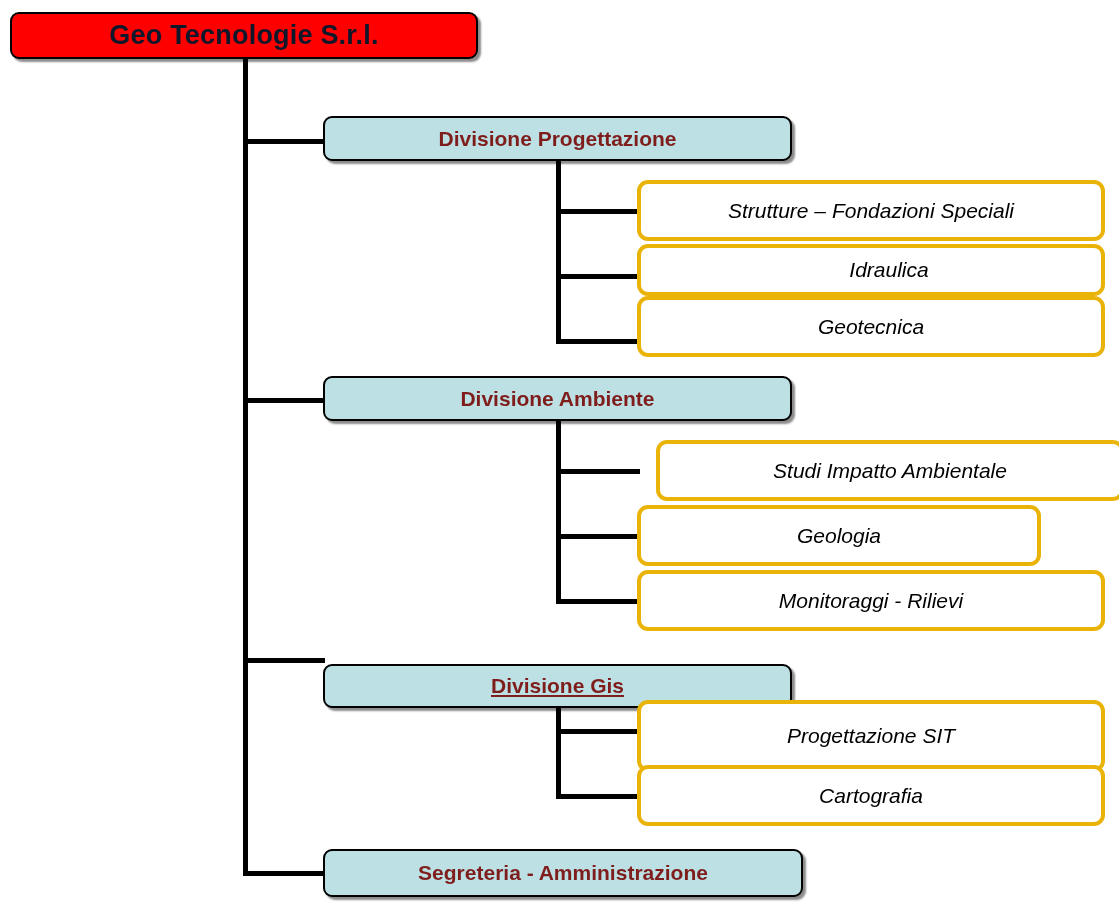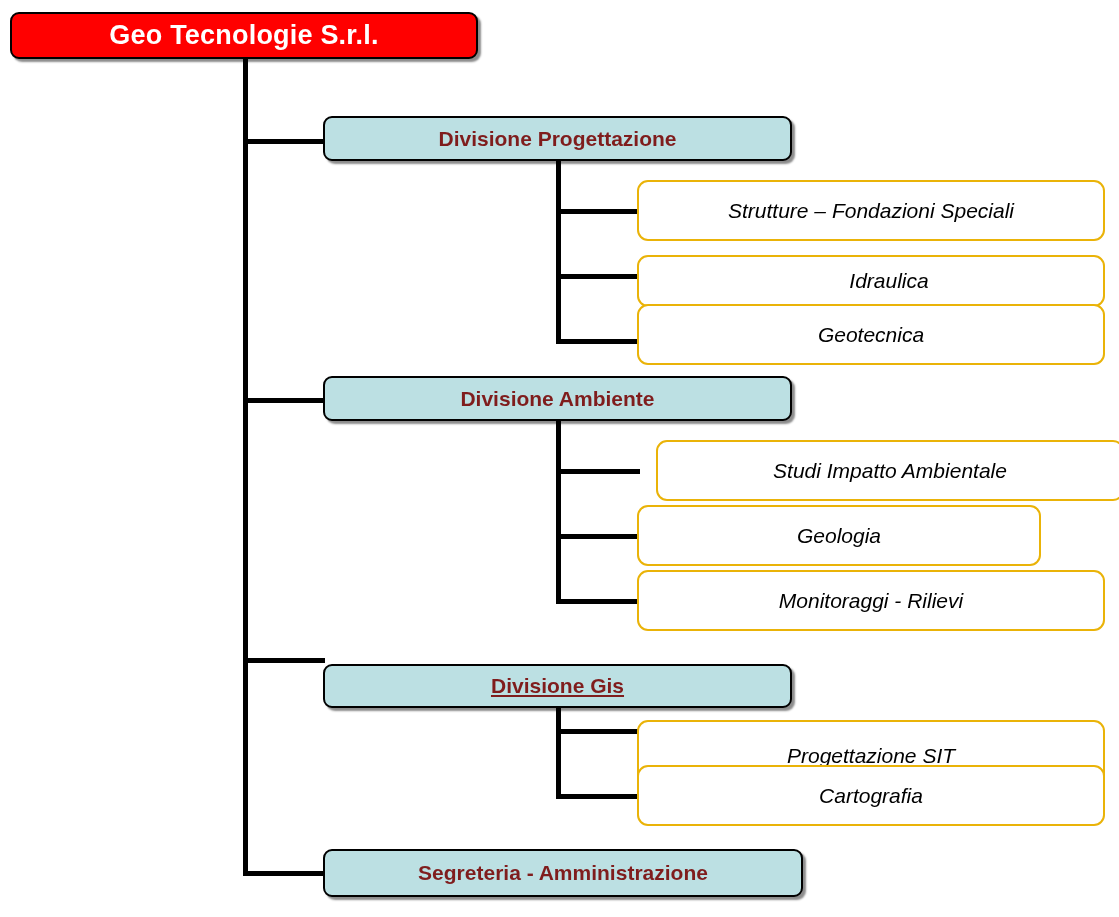--- a/index.html
+++ b/index.html
@@ -29,42 +29,42 @@
     text-align: center;
     line-height: 1.12;
     z-index: 3;
   }
 
   
   .node.root {
     background: #FF0000;
     border: 2px solid #000000;
     border-radius: 9px;
-    color: #ffffff;
+    color: #0f172a;
     font-weight: bold;
     font-size: 27px;
     letter-spacing: 0.2px;
     box-shadow: 3px 3px 2px rgba(0,0,0,0.45);
   }
 
   
   .node.division {
     background: #BCE0E3;
     border: 2px solid #000000;
     border-radius: 9px;
     color: #7f1d1d;
     font-weight: bold;
     font-size: 21px;
     box-shadow: 3px 3px 2px rgba(0,0,0,0.45);
   }
 
   
   .node.leaf {
     background: #FFFFFF;
-    border: 2px solid #eab308;
+    border: 4px solid #eab308;
     border-radius: 11px;
     color: #000000;
     font-style: italic;
     font-weight: normal;
     font-size: 21px;
   }
 
   
   .line {
     position: absolute;
@@ -102,33 +102,33 @@
   <div class="line v" style="left:556px; top:680px; height:119px;"></div>
   <div class="line h" style="left:556px; top:729px; width:84px;"></div>
   <div class="line h" style="left:556px; top:794px; width:84px;"></div>
 
   <div class="node root" style="left:10px; top:12px; width:468px; height:47px;">Geo Tecnologie S.r.l.</div>
 
   <div class="node division" style="left:323px; top:116px; width:469px; height:45px;">Divisione Progettazione</div>
 
   <div class="node leaf" style="left:637px; top:180px; width:468px; height:61px;">Strutture – Fondazioni Speciali</div>
 
-  <div class="node leaf" style="left:637px; top:255px; width:468px; height:52px;padding-left:36px;">Idraulica</div>
+  <div class="node leaf" style="left:637px; top:244px; width:468px; height:52px;padding-left:36px;">Idraulica</div>
 
-  <div class="node leaf" style="left:637px; top:304px; width:468px; height:61px;">Geotecnica</div>
+  <div class="node leaf" style="left:637px; top:296px; width:468px; height:61px;">Geotecnica</div>
 
   <div class="node division" style="left:323px; top:376px; width:469px; height:45px;">Divisione Ambiente</div>
 
   <div class="node leaf" style="left:637px; top:440px; width:468px; height:61px;margin-left:19px;">Studi Impatto Ambientale</div>
 
   <div class="node leaf" style="left:637px; top:505px; width:404px; height:61px;">Geologia</div>
 
   <div class="node leaf" style="left:637px; top:570px; width:468px; height:61px;">Monitoraggi - Rilievi</div>
 
   <div class="node division" style="left:323px; top:664px; width:469px; height:44px;text-decoration:underline;">Divisione Gis</div>
 
-  <div class="node leaf" style="left:637px; top:700px; width:468px; height:72px;margin-top:20px;">Progettazione SIT</div>
+  <div class="node leaf" style="left:637px; top:700px; width:468px; height:72px;">Progettazione SIT</div>
 
   <div class="node leaf" style="left:637px; top:765px; width:468px; height:61px;">Cartografia</div>
 
   <div class="node division" style="left:323px; top:849px; width:480px; height:48px;">Segreteria - Amministrazione</div>
 
 </div>
 
 </body></html>

